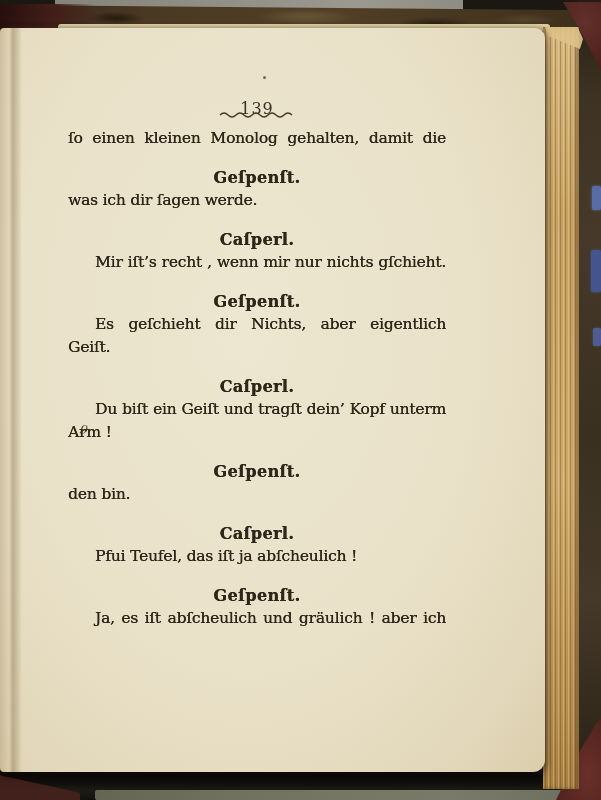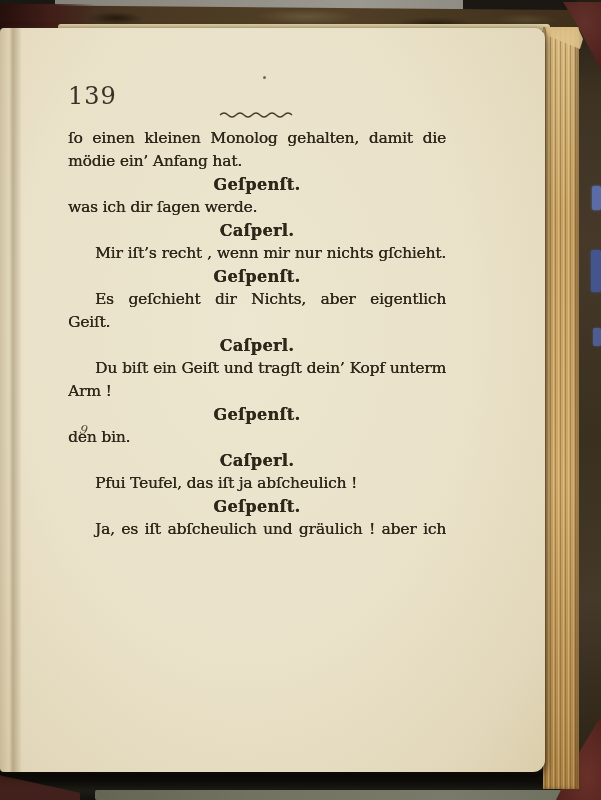--- a/index.html
+++ b/index.html
@@ -55,34 +55,34 @@
   .fore-edge-cap{position:absolute;left:545px;top:27px;width:38px;height:22px;
     background:#dec289;opacity:.9;
     clip-path:polygon(0 0,86% 0,100% 55%,92% 100%,6% 40%);}
   
   .page{position:absolute;left:0;top:28px;width:545px;height:744px;
     border-radius:4px 10px 12px 4px;
     background:
       linear-gradient(90deg, rgba(150,125,80,.30) 0px, rgba(190,170,125,.18) 9px, rgba(110,85,45,.35) 13px, rgba(0,0,0,0) 22px),
       radial-gradient(ellipse at 45% 40%, #ede6d0 0%, #e9e1c8 55%, #e2d7ba 85%, #dacdab 100%);
     box-shadow:0 4px 8px rgba(0,0,0,.55), 3px 0 4px rgba(100,75,40,.35);}
-  .pagenum{position:absolute;left:68px;top:57px;width:378px;height:23px;line-height:23px;
-    text-align:left;font-size:24px;letter-spacing:1px;color:#3a3126;}
+  .pagenum{position:absolute;left:68px;top:69px;width:378px;height:23px;line-height:23px;
+    text-align:center;font-size:16px;letter-spacing:1px;color:#3a3126;}
   .squiggle{position:absolute;left:218px;top:81px;}
   .speck{position:absolute;left:263px;top:48px;width:3px;height:3px;border-radius:50%;background:#6f695c;}
   .inkmark{position:absolute;left:80px;top:395px;font-size:12px;color:#564634;
     transform:rotate(12deg);font-style:italic;}
   .text-col{position:absolute;left:68px;top:99px;width:378px;color:#2f261a;
     font-size:15.5px;letter-spacing:-0.2px;text-shadow:0.2px 0 0 currentColor;}
   .line{height:23px;line-height:23px;overflow:hidden;text-align:left;}
   .line.j{text-align:justify;}
   .line.j::after{content:"";display:inline-block;width:100%;height:0;}
   .line.ind{text-indent:27px;}
   .heading{height:23px;line-height:23px;overflow:hidden;text-align:center;
-    font-weight:bold;font-size:16px;letter-spacing:.4px;text-indent:0;}
+    font-weight:bold;font-size:16px;letter-spacing:.4px;text-indent:0;margin-top:16px;}
 </style>
 </head>
 <body>
 
 <div class="scene">
 
   <div class="bg-top-grey"></div>
   <div class="cover-band"></div>
   <div class="cover-band-left"></div>
   <div class="page-top-edge"></div>
@@ -106,21 +106,20 @@
 
     <div class="pagenum">139</div>
     <svg class="squiggle" width="78" height="10" viewBox="0 0 78 10">
       <path d="M2 6 Q6 2 10 6 T18 6 T26 6 T34 6 T42 6 T50 6 T58 6 T66 6 T74 6" fill="none" stroke="#463b2b" stroke-width="1.4"></path>
     </svg>
 
     <div class="inkmark">9</div>
 
     <div class="text-col">
       <div class="line j">ſo einen kleinen Monolog gehalten, damit die Com=</div>
-      <div class="line">mödie ein’ Anfang hat.</div>
       <div class="heading">Geſpenſt.</div>
       <div class="line">was ich dir ſagen werde.</div>
       <div class="heading">Caſperl.</div>
       <div class="line j ind">Mir iſt’s recht , wenn mir nur nichts gſchieht.</div>
       <div class="heading">Geſpenſt.</div>
       <div class="line j ind">Es geſchieht dir Nichts, aber eigentlich geſchieht</div>
       <div class="line">Geiſt.</div>
       <div class="heading">Caſperl.</div>
       <div class="line j ind">Du biſt ein Geiſt und tragſt dein’ Kopf unterm</div>
       <div class="line">Arm !</div>

